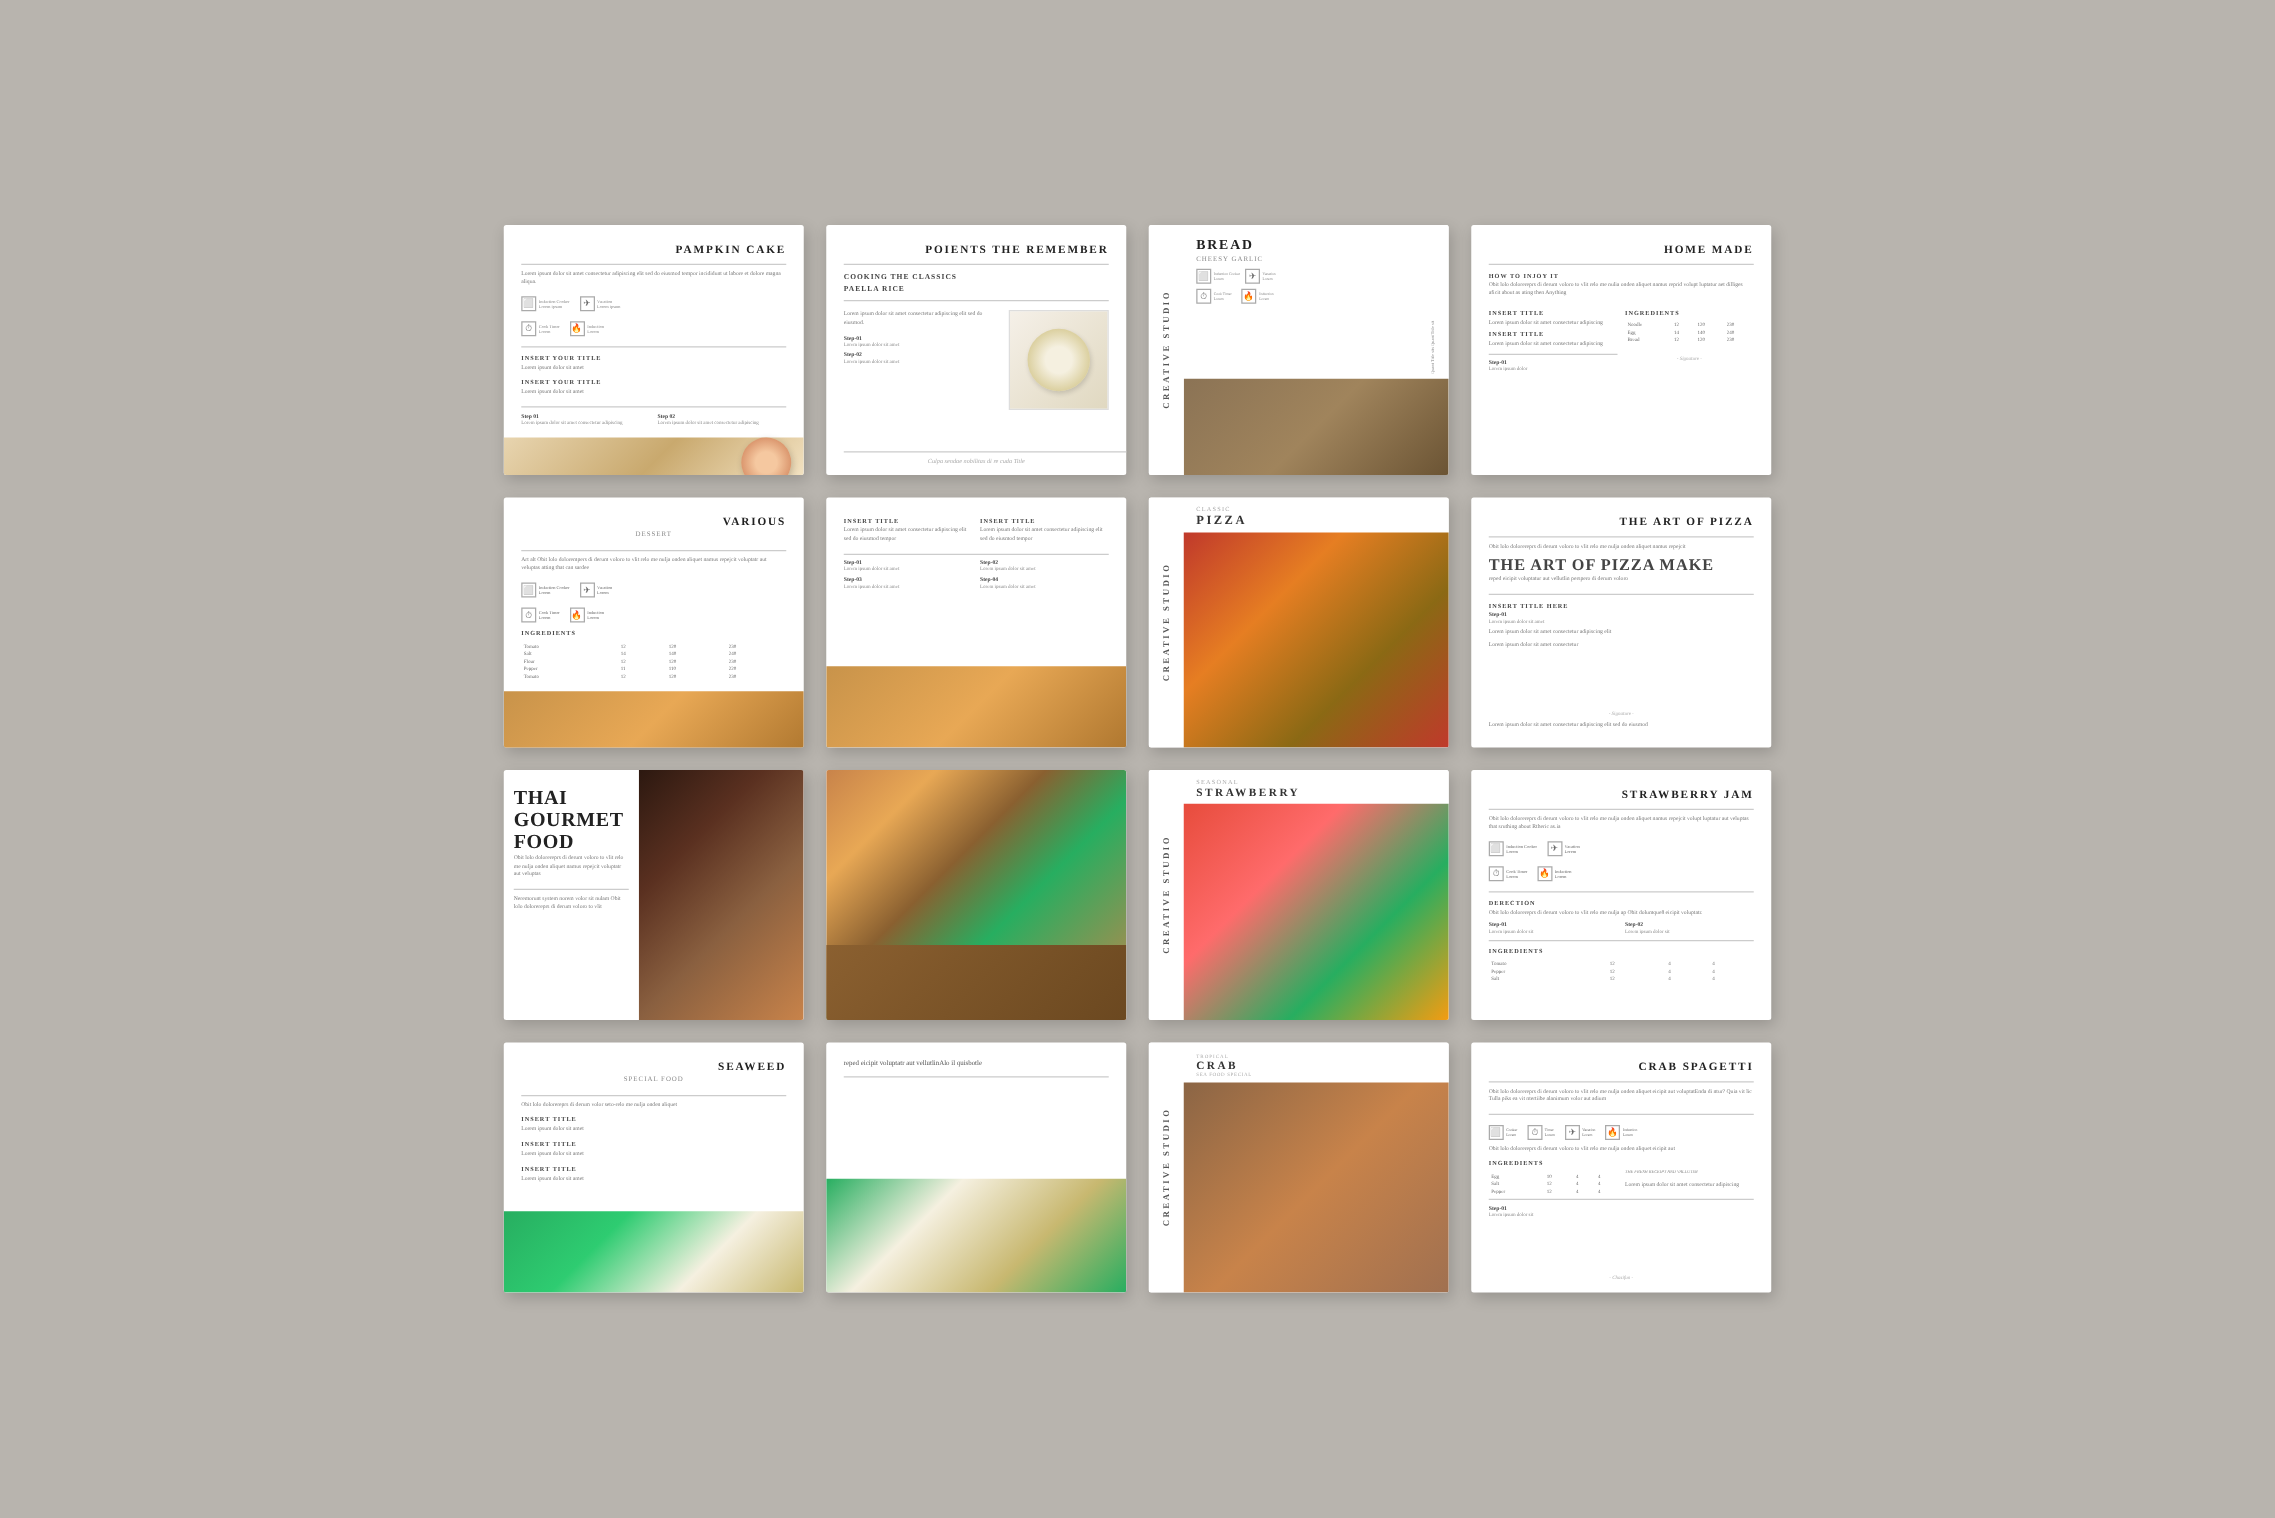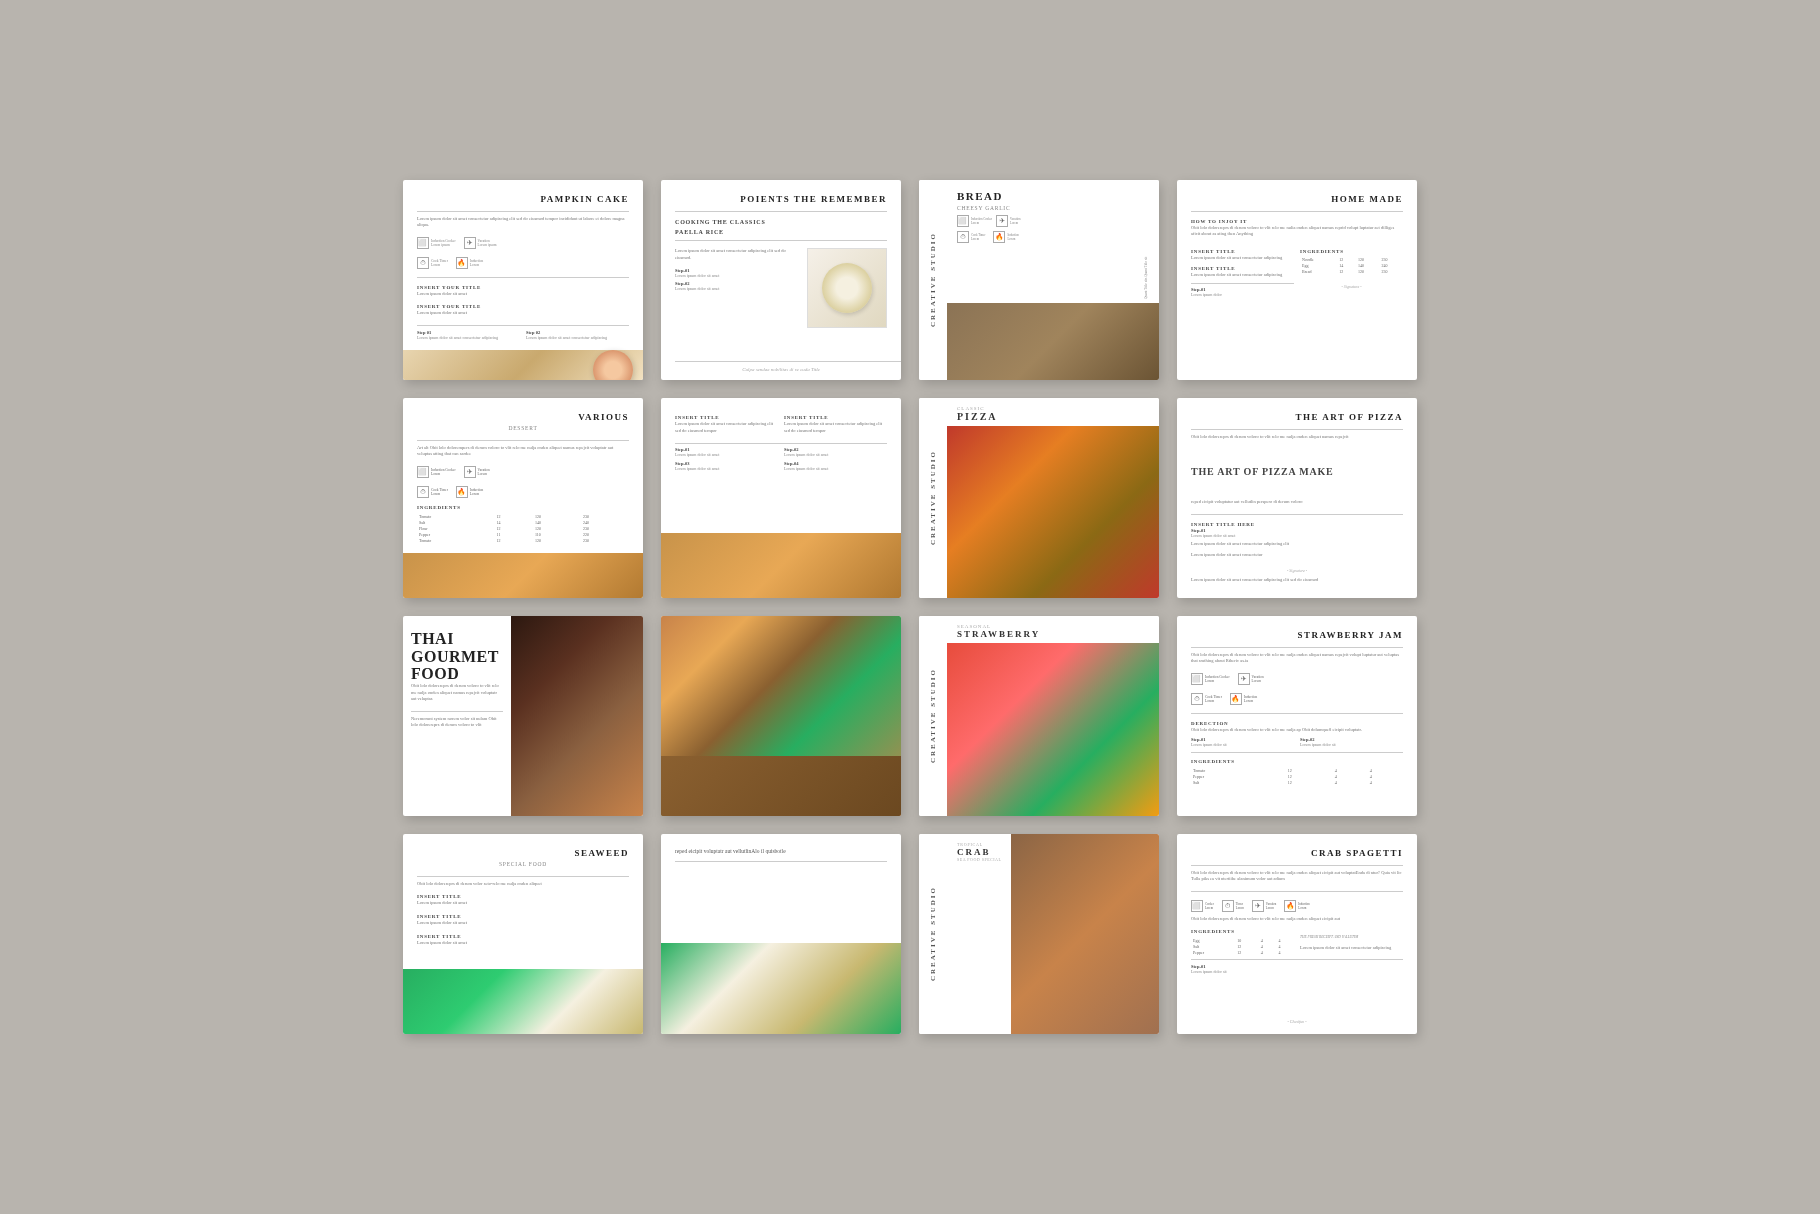--- a/index.html
+++ b/index.html
@@ -486,21 +486,21 @@
       </div>
       <div style="flex:1;background:linear-gradient(135deg,#c0392b,#e67e22,#8b6914,#c0392b);"></div>
     </div>
   </div>
 
   <div class="card r2c4">
     <div class="card-inner">
       <div class="card-title">THE ART OF PIZZA</div>
       <div class="divider"></div>
       <div class="card-text">Obit lolo dolorereprs di derum voloro to vlit relo me nulja onden aliquet namus repejcit</div>
-      <div class="section-label" style="font-size:10px;margin:22px 0;">THE ART OF PIZZA MAKE</div>
+      <div class="section-label" style="font-size:13px;margin:0 0;">THE ART OF PIZZA MAKE</div>
       <div class="card-text">reped eicipit voluptatur aut vellutlin perspero di derum voloro</div>
       <div class="divider"></div>
       <div class="section-label">Insert Title Here</div>
       <div class="step">
         <div class="step-label">Step-01</div>
         <div class="step-text">Lorem ipsum dolor sit amet</div>
       </div>
       <div class="card-text">Lorem ipsum dolor sit amet consectetur adipiscing elit</div>
       <div class="card-text">Lorem ipsum dolor sit amet consectetur</div>
       <div class="bottom-line" style="margin-top:auto;padding-top:4px;">- Signature -</div>
@@ -626,21 +626,21 @@
       <div class="card-title" style="font-size:5.5px;text-align:left;text-transform:none;letter-spacing:0;font-weight:normal;color:#555;">reped eicipit voluptatr aut vellutlinAlo il quisbotle</div>
       <div class="divider"></div>
     </div>
     <div style="flex:1;background:linear-gradient(135deg,#27ae60,#f5f0e0,#c8b870,#27ae60);"></div>
   </div>
 
   <div class="card r4c3 card-vertical">
     <div class="vert-text">
       <span>CREATIVE STUDIO</span>
     </div>
-    <div style="flex:1;display:flex;flex-direction:row;">
+    <div style="flex:1;display:flex;flex-direction:column;">
       <div style="padding:8px 10px 4px;background:#fff;">
         <div style="font-size:4px;color:#aaa;letter-spacing:0.8px;text-transform:uppercase;">TROPICAL</div>
         <div style="font-size:9px;font-weight:bold;letter-spacing:2px;text-transform:uppercase;color:#333;">CRAB</div>
         <div style="font-size:4px;color:#aaa;letter-spacing:0.5px;text-transform:uppercase;">SEA FOOD SPECIAL</div>
       </div>
       <div style="flex:1;background:linear-gradient(135deg,#8b6545,#c8834a,#a07050);"></div>
     </div>
   </div>
 
   <div class="card r4c4">

